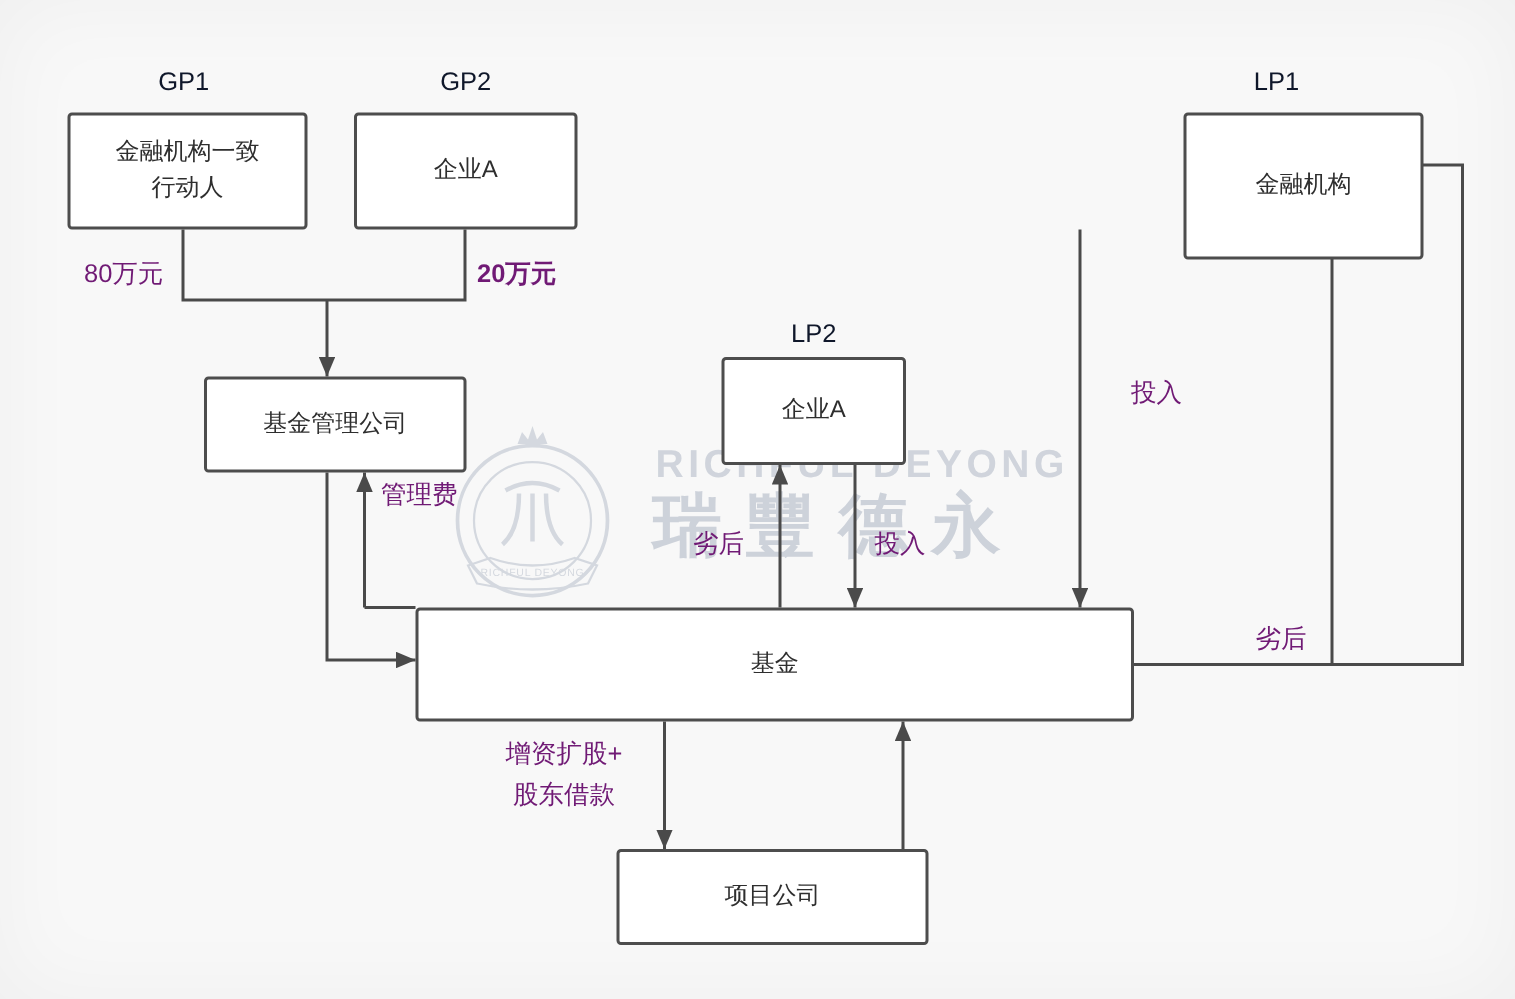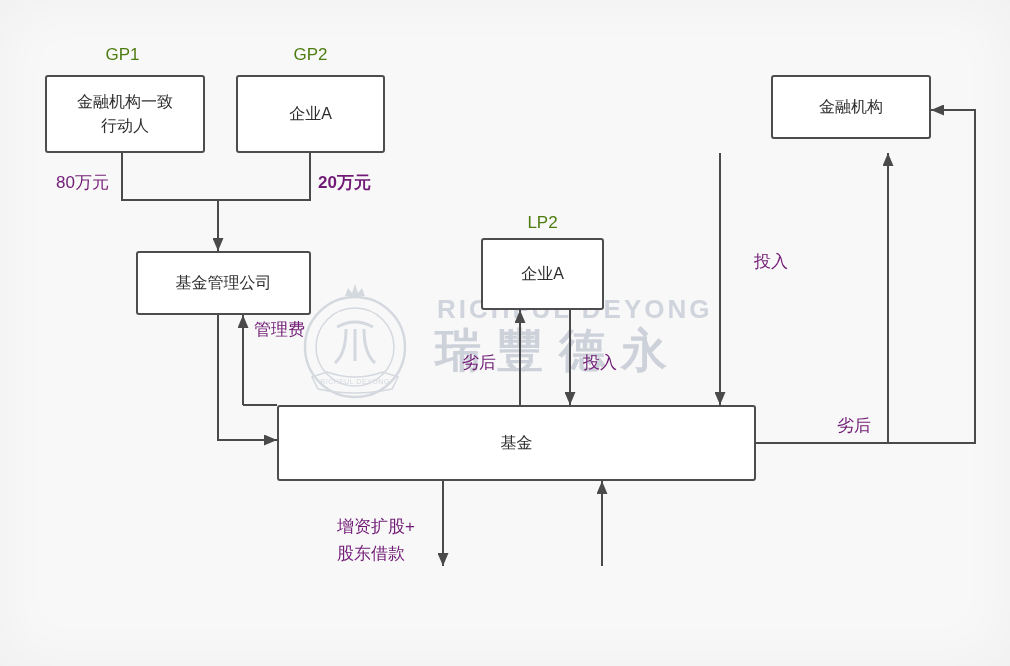--- a/index.html
+++ b/index.html
@@ -31,21 +31,21 @@
     color: #2e2e2e;
     line-height: 1.5;
     text-align: center;
     z-index: 3;
   }
 
   .tag {
     position: absolute;
     text-align: center;
     font-size: 17px;
-    color: #4d7c0f;
+    color: #0f172a;
     z-index: 3;
   }
 
   .edge-label {
     position: absolute;
     font-size: 17px;
     color: #701a75;
     line-height: 1.6;
     white-space: nowrap;
     z-index: 3;
@@ -100,55 +100,59 @@
 
     <path class="wire" d="M888 443 V153" marker-end="url(#arr)"></path>
 
     <path class="wire" d="M443 481 V566" marker-end="url(#arr)"></path>
 
     <path class="wire" d="M602 566 V481" marker-end="url(#arr)"></path>
   </svg>
 
   <div class="tag" style="left:45px; top:45px; width:155px;">GP1</div>
   <div class="tag" style="left:236px; top:45px; width:149px;text-align:center;">GP2</div>
+  <div class="tag" style="left:771px; top:45px; width:160px;">LP1</div>
   <div class="tag" style="left:481px; top:213px; width:123px;">LP2</div>
 
   <div class="node" style="left:45px; top:75px; width:160px; height:78px;">
     <span>金融机构一致</span>
     <span>行动人</span>
   </div>
 
   <div class="node" style="left:236px; top:75px; width:149px; height:78px;">
     <span>企业A</span>
   </div>
 
-  <div class="node" style="left:771px; top:75px; width:160px; height:64px;">
+  <div class="node" style="left:789px; top:75px; width:160px; height:98px;">
     <span>金融机构</span>
   </div>
 
   <div class="node" style="left:481px; top:238px; width:123px; height:72px;">
     <span>企业A</span>
   </div>
 
   <div class="node" style="left:277px; top:405px; width:479px; height:76px;">
     <span>基金</span>
   </div>
 
   <div class="node" style="left:136px; top:251px; width:175px; height:64px;">
     <span>基金管理公司</span>
   </div>
 
+  <div class="node" style="left:411px; top:566px; width:208px; height:64px;">
+    <span>项目公司</span>
+  </div>
 
   <div class="edge-label" style="left:56px; top:169px;">80万元</div>
   <div class="edge-label" style="left:318px; top:169px;font-weight:bold;">20万元</div>
   <div class="edge-label" style="left:254px; top:316px;">管理费</div>
   <div class="edge-label" style="left:462px; top:349px;">劣后</div>
   <div class="edge-label" style="left:583px; top:349px;">投入</div>
   <div class="edge-label" style="left:754px; top:248px;">投入</div>
   <div class="edge-label" style="left:837px; top:412px;">劣后</div>
 
-  <div class="edge-label" style="left:337px; top:513px;">
+  <div class="edge-label" style="left:337px; top:489px;text-align:center;">
     <div>增资扩股+</div>
     <div>股东借款</div>
   </div>
 
 
 </div>
 
 </body></html>

